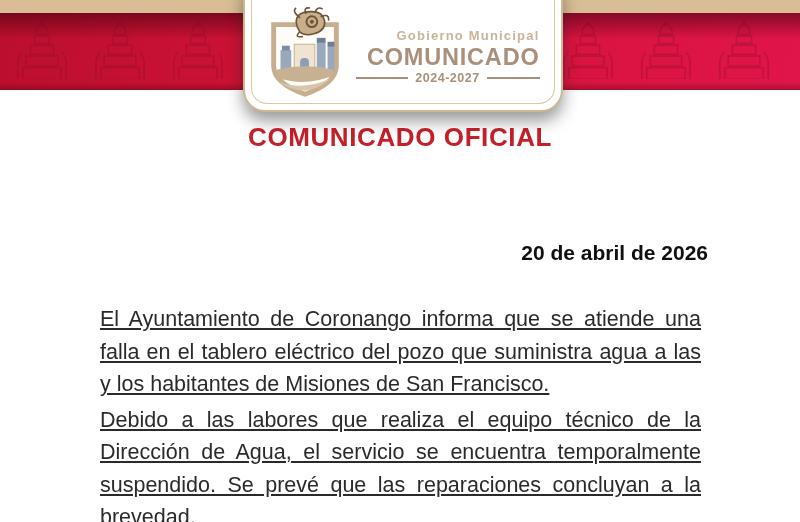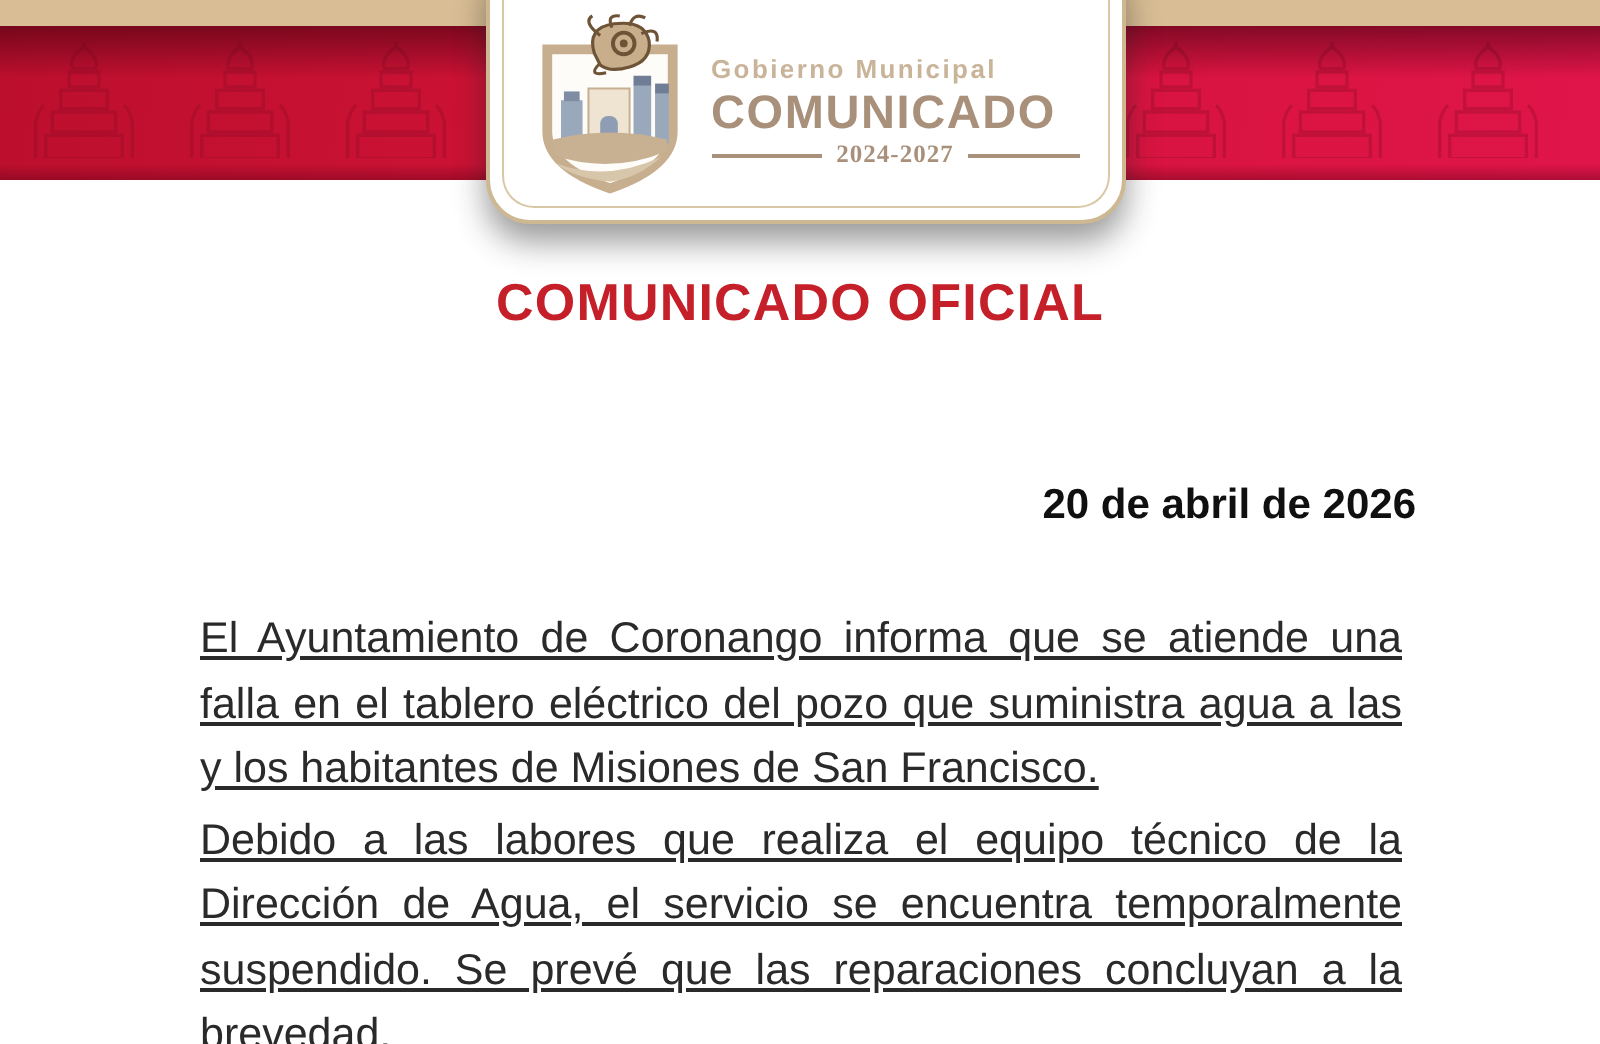--- a/index.html
+++ b/index.html
@@ -20,29 +20,29 @@
   
   .card{
     position:absolute;left:243px;top:-20px;width:316px;height:128px;z-index:5;
     background:#fff;border:2px solid #CDB892;border-radius:14px 14px 22px 22px;
     box-shadow:0 9px 16px rgba(30,30,30,.45);
   }
   .card-inner{position:absolute;top:4px;left:6px;right:6px;bottom:6px;
     border:1px solid #D8C8A6;border-top-color:transparent;border-radius:10px 10px 16px 16px;pointer-events:none;}
   .card-content{position:absolute;inset:0;display:flex;align-items:center;justify-content:center;gap:13px;padding-top:20px;box-sizing:border-box;}
   .crest{flex:0 0 auto;}
-  .logo-text{display:flex;flex-direction:column;align-items:flex-start;width:184px;}
+  .logo-text{display:flex;flex-direction:column;align-items:flex-end;width:184px;}
   .gob{font-size:13px;font-weight:700;letter-spacing:1.2px;color:var(--logo-tan-light,#C9B49A);line-height:15px;}
   .coro{font-size:23.5px;font-weight:800;letter-spacing:0.8px;color:var(--logo-taupe,#A8907A);line-height:26px;margin-top:1px;}
   .period-row{display:flex;align-items:center;gap:7px;width:100%;margin-top:1px;
-    color:var(--logo-taupe,#A8907A);font-size:12.5px;font-weight:700;letter-spacing:0.5px;font-family:Liberation Serif, serif;}
+    color:var(--logo-taupe,#A8907A);font-size:12.5px;font-weight:700;letter-spacing:0.5px;}
   .pline{flex:1;height:2px;background:var(--logo-taupe,#A8907A);}
   
   .title{
-    position:absolute;top:137px;left:0;width:800px;margin:0;text-align:center;
+    position:absolute;top:123px;left:0;width:800px;margin:0;text-align:center;
     font-size:26px;line-height:28px;font-weight:800;letter-spacing:0.6px;
     color:var(--title-red,#C5202A);
   }
   .date{
     position:absolute;top:240px;left:100px;width:608px;text-align:right;
     font-size:21px;line-height:26px;font-weight:700;color:#101010;
   }
   .body-text{
     position:absolute;top:303px;left:100px;width:601px;
     font-size:21.5px;line-height:32.5px;color:var(--body-ink,#2a2a2a);

